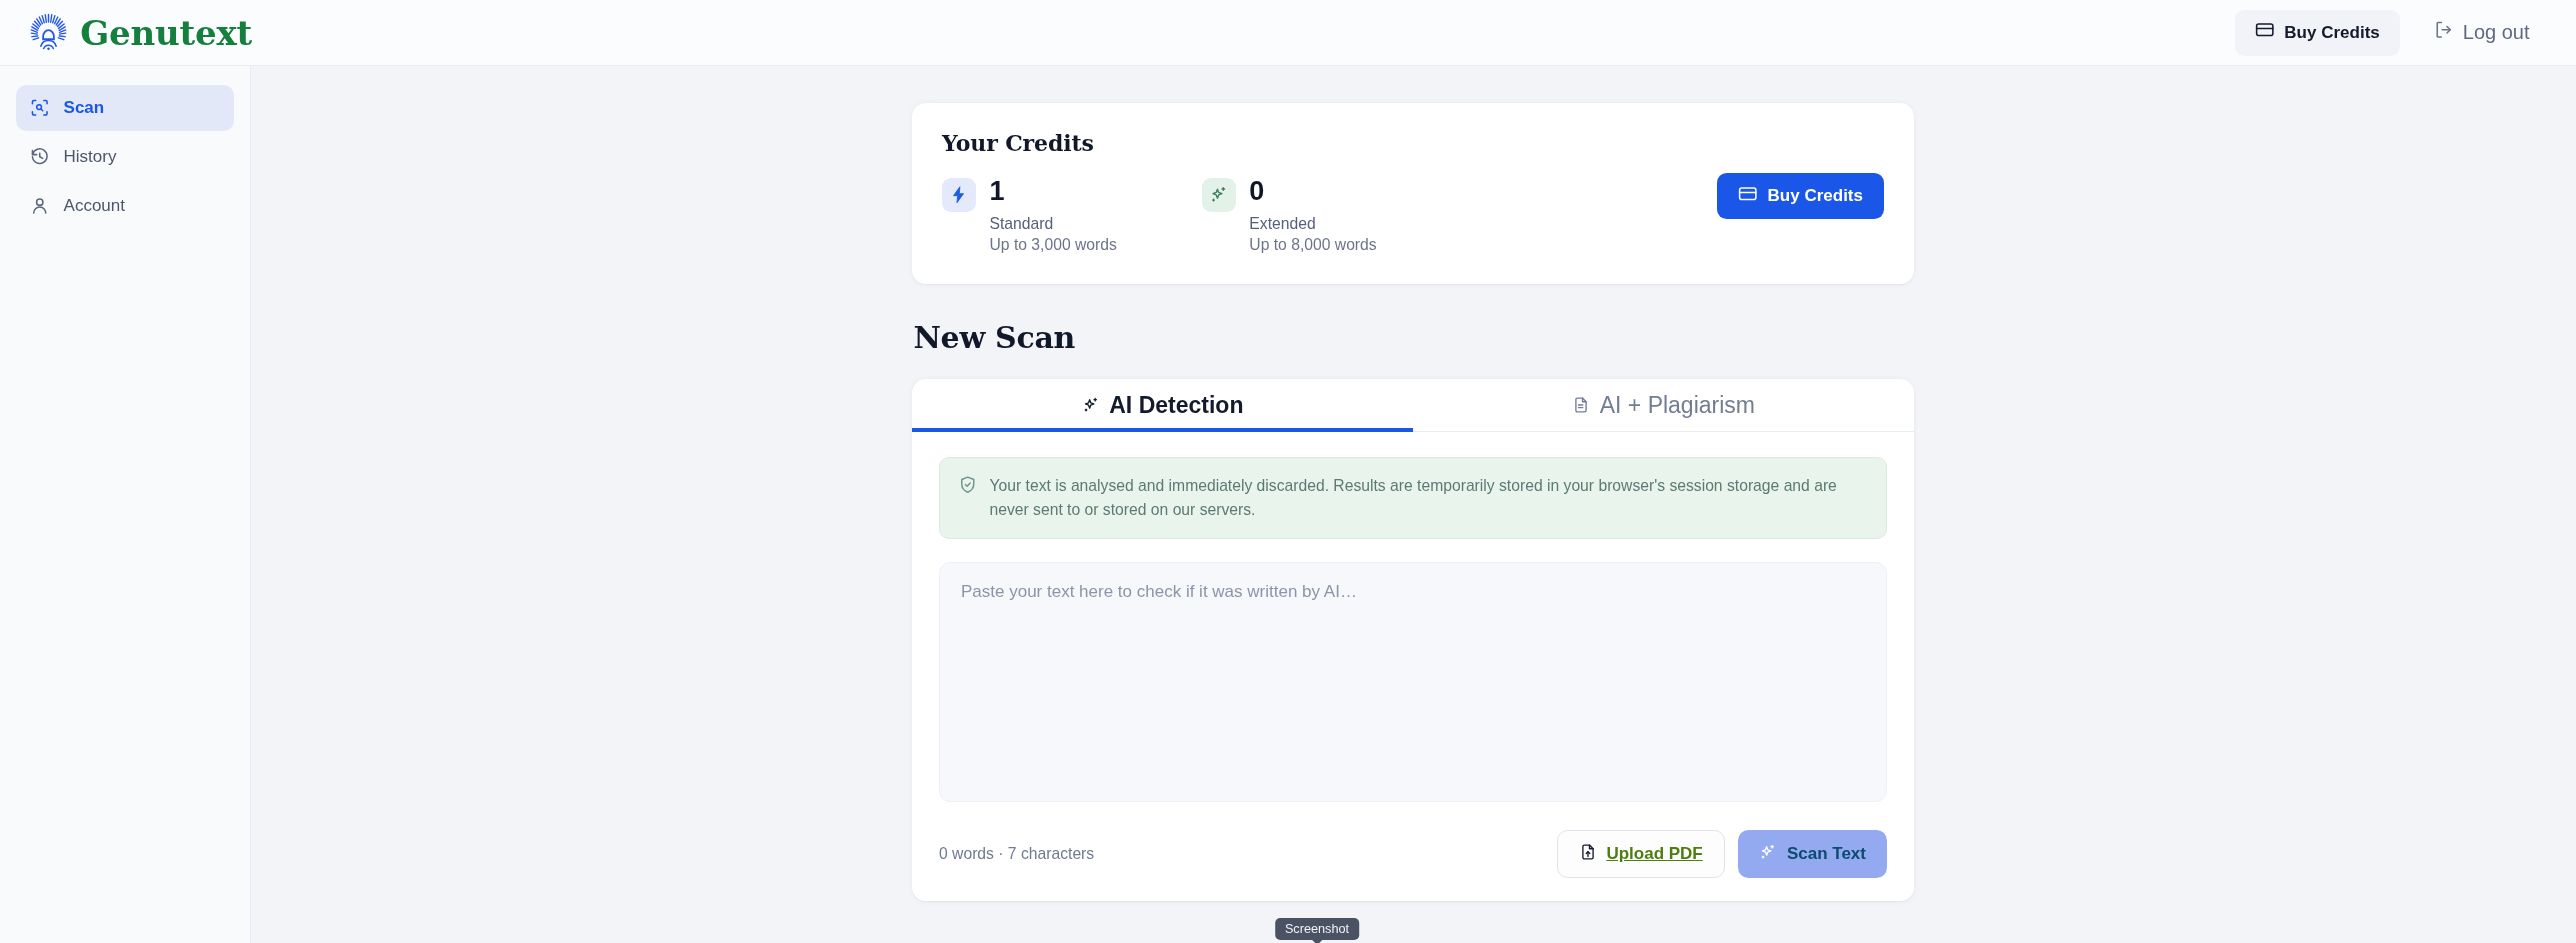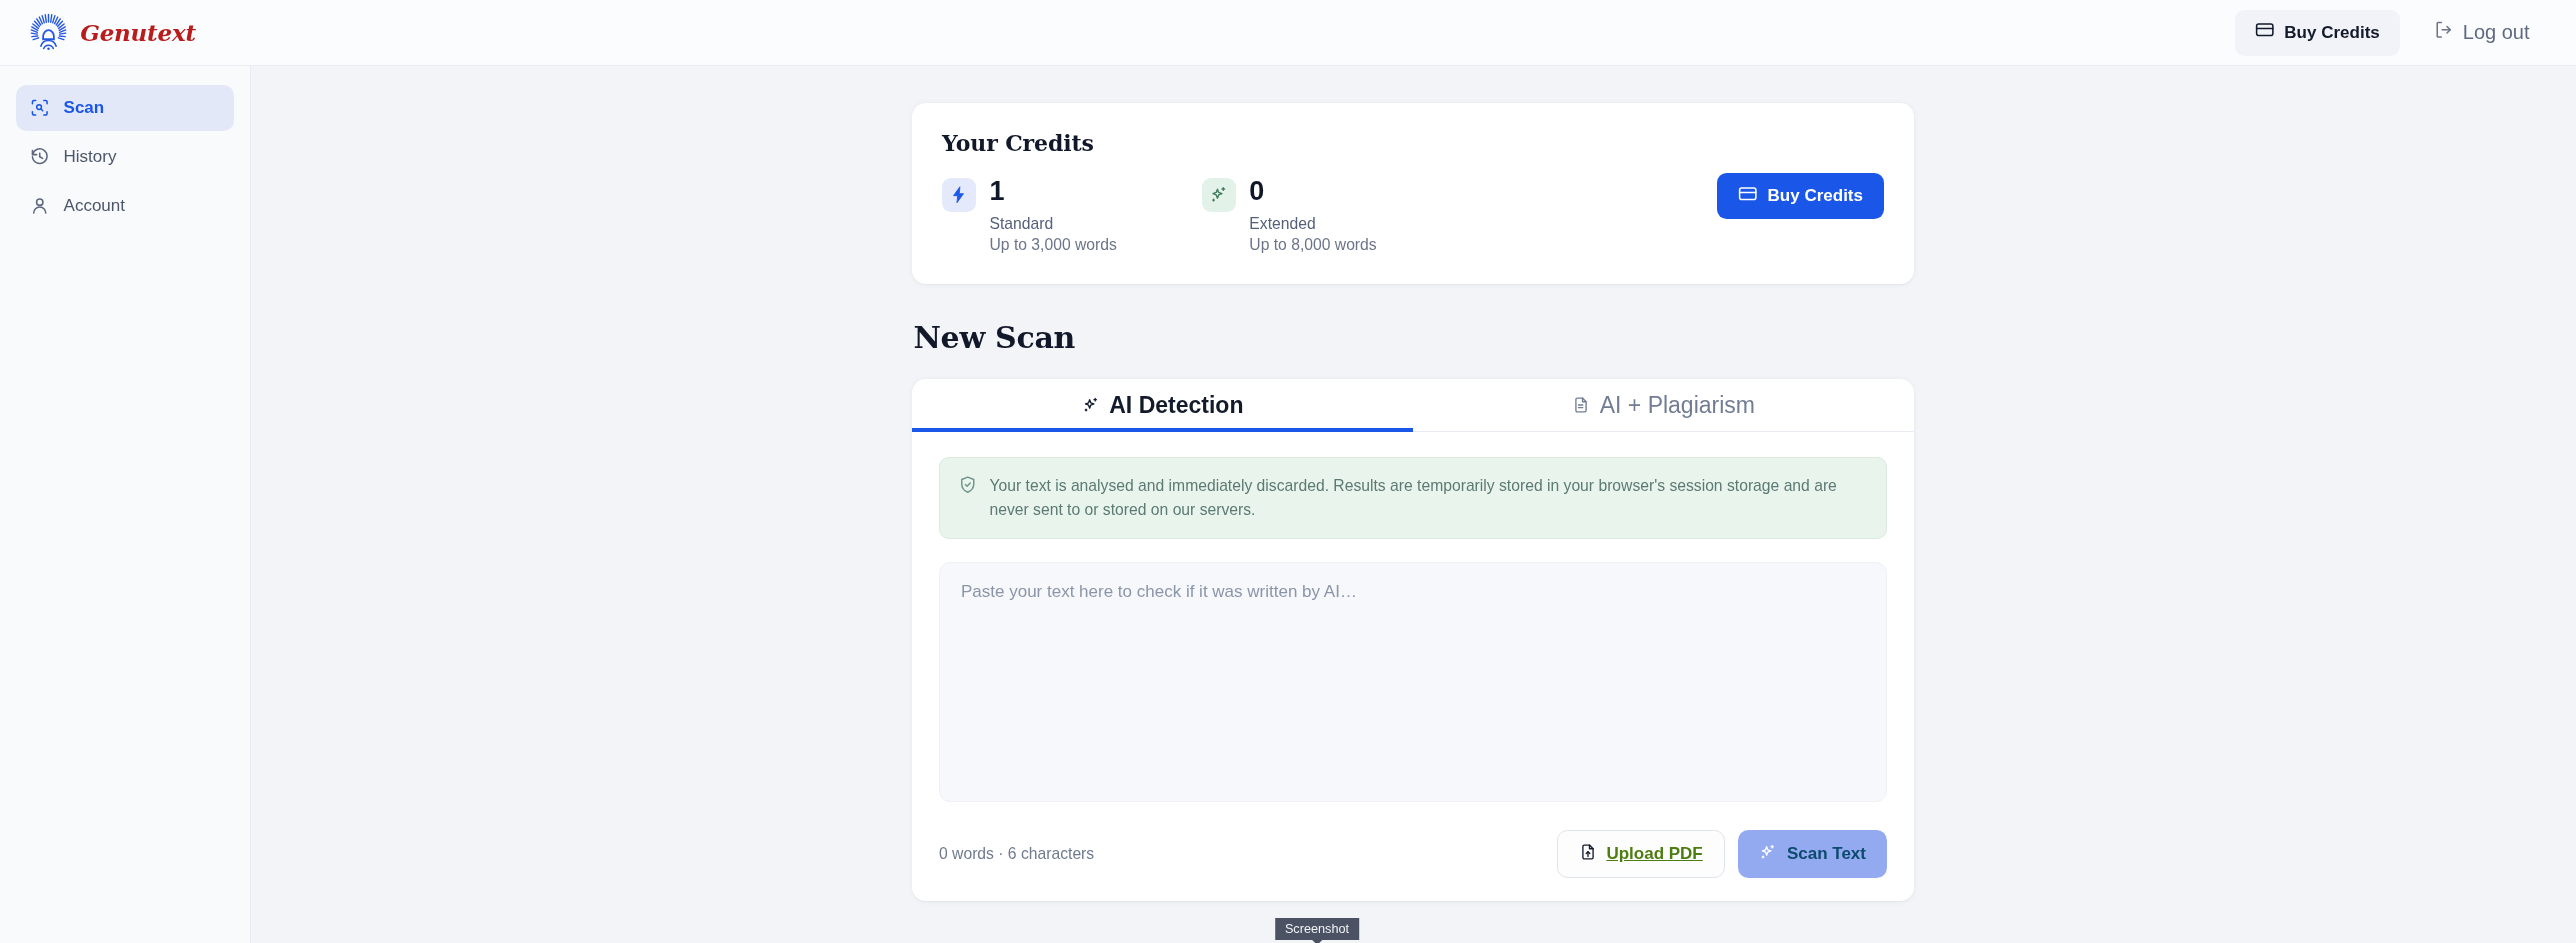--- a/index.html
+++ b/index.html
@@ -31,24 +31,23 @@
 
   .brand {
     display: flex;
     align-items: center;
     gap: 12.7px;
   }
   .brand-mark { width: 39px; height: 39px; display: block; }
   .brand-name {
     font-family: "DejaVu Serif", "Liberation Serif", serif;
     font-weight: 700;
-    font-style: italic;
-    font-size: 23px;
+    font-size: 34px;
     letter-spacing: -0.2px;
-    color: #b91c1c;
+    color: #15803d;
   }
 
   .topbar-right { display: flex; align-items: center; gap: 18px; }
 
   .btn-buy-top {
     display: flex; align-items: center; gap: 9.7px;
     height: 46px;
     padding: 0 20px;
     border-radius: 9.7px;
     background: #f1f3f8;
@@ -278,21 +277,21 @@
   
   .shot-tip {
     position: absolute;
     left: 1317px;
     top: 918px;
     transform: translateX(-50%);
     background: #4a5263;
     color: #f1f3f6;
     font-size: 12.7px;
     padding: 3.7px 9.7px 4.5px 9.7px;
-    border-radius: 0;
+    border-radius: 5px;
     white-space: nowrap;
   }
   .shot-tip::after {
     content: "";
     position: absolute;
     left: 50%; bottom: -5.2px;
     transform: translateX(-50%);
     border-left: 6px solid transparent;
     border-right: 6px solid transparent;
     border-top: 6px solid #4a5263;
@@ -489,21 +488,21 @@
           </svg>
         </span>
         <p>Your text is analysed and immediately discarded. Results are temporarily stored in your browser's session storage and are never sent to or stored on our servers.</p>
       </div>
 
       <div class="editor">
         <div class="editor-ph">Paste your text here to check if it was written by AI…</div>
       </div>
 
       <div class="editor-footer">
-        <div class="counter">0 words · 6 characters</div>
+        <div class="counter">0 words · 7 characters</div>
         <div class="footer-actions">
           <button class="btn-upload">
             <span>
               <svg width="18" height="18" viewBox="0 0 24 24" fill="none" stroke="#141b2c" stroke-width="1.8" stroke-linecap="round" stroke-linejoin="round">
                 <path d="M14 2.8H7a1.8 1.8 0 0 0-1.8 1.8v14.8A1.8 1.8 0 0 0 7 21.2h10a1.8 1.8 0 0 0 1.8-1.8V7.6z"></path>
                 <polyline points="14 2.8 14 7.6 18.8 7.6"></polyline>
                 <line x1="12" y1="18" x2="12" y2="11.6"></line>
                 <polyline points="9.6 14 12 11.6 14.4 14"></polyline>
               </svg>
             </span>

